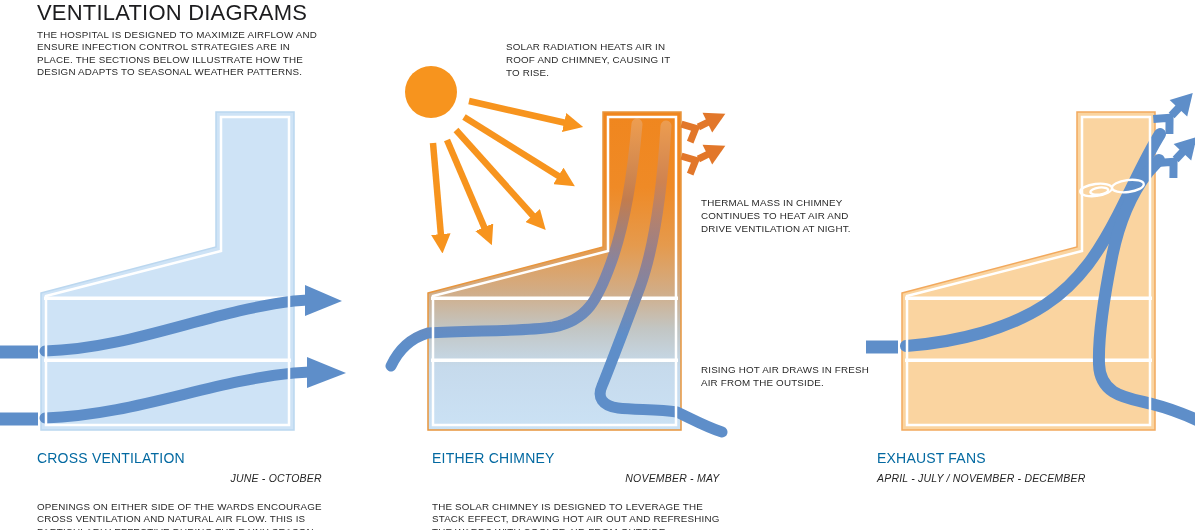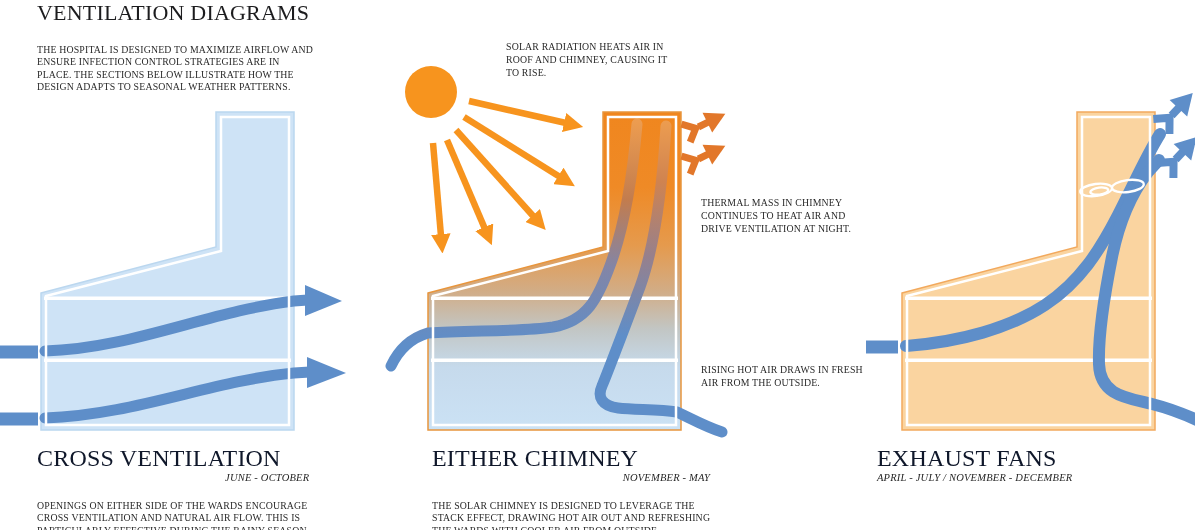--- a/index.html
+++ b/index.html
@@ -1,22 +1,22 @@
 <!DOCTYPE html>
 <html style="--airflow-blue: #5E8EC9; --building-blue: #CEE3F6; --building-orange: #FAD4A0; --sun-orange: #F7941E; --hot-arrow-orange: #E2772A; --chimney-orange-top: #F0861E; --chimney-blue-bottom: #CBE2F5; --text-dark: #2A2A2A;"><head>
 <meta charset="utf-8">
 <style>
   html,body{margin:0;padding:0;background:#ffffff;}
   .canvas{position:relative;width:1195px;height:530px;background:#fff;overflow:hidden;
-          font-family:Liberation Serif, serif;color:var(--text-dark,#2a2a2a);}
+          font-family:Liberation Sans, sans-serif;color:var(--text-dark,#2a2a2a);}
   svg.diagram{position:absolute;left:0;top:0;}
   .txt{position:absolute;}
   .pre{white-space:pre-line;}
   .page-title{font-size:22px;letter-spacing:.2px;color:#1c1c1e;line-height:26px;}
-  .sec-title{font-size:24px;letter-spacing:.2px;color:#0f172a;line-height:24px;}
+  .sec-title{font-size:14px;letter-spacing:.2px;color:#0369a1;line-height:24px;}
   .season{font-style:italic;font-size:10.5px;letter-spacing:.2px;margin-top:2px;color:#262626;text-align:right;}
   .body-text{font-size:9.8px;line-height:12.4px;letter-spacing:.18px;color:#2a2a2a;}
   .sec .body-text{margin-top:17px;}
   .ann{font-size:9.8px;line-height:13px;letter-spacing:.18px;color:#2a2a2a;}
   
   .bld-blue{fill:var(--building-blue);}
   .bld-orange{fill:var(--building-orange);}
   .sun{fill:var(--sun-orange);}
   .ray{stroke:var(--sun-orange);fill:none;stroke-width:6.5;}
   .ray-head-fill{fill:var(--sun-orange);}
@@ -125,21 +125,21 @@
       <g transform="translate(1112,188) rotate(-7)" stroke="#ffffff" stroke-width="2.3" fill="none">
         <ellipse cx="-16" cy="0" rx="16" ry="6"></ellipse>
         <ellipse cx="16" cy="0" rx="16" ry="6"></ellipse>
         <ellipse cx="-13" cy="1.5" rx="9" ry="3.5"></ellipse>
       </g>
     </g>
   </svg>
 
   <div class="txt" style="left:37px;top:0px;">
     <div class="page-title">VENTILATION DIAGRAMS</div>
-    <div class="body-text pre" style="margin-top:18px;">THE HOSPITAL IS DESIGNED TO MAXIMIZE AIRFLOW AND
+    <div class="body-text pre" style="margin-top:3px;">THE HOSPITAL IS DESIGNED TO MAXIMIZE AIRFLOW AND
 ENSURE INFECTION CONTROL STRATEGIES ARE IN
 PLACE. THE SECTIONS BELOW ILLUSTRATE HOW THE
 DESIGN ADAPTS TO SEASONAL WEATHER PATTERNS.</div>
   </div>
 
   <div class="txt ann pre" style="left:482px;top:40px;margin-left:24px;">SOLAR RADIATION HEATS AIR IN
 ROOF AND CHIMNEY, CAUSING IT
 TO RISE.</div>
   <div class="txt ann pre" style="left:701px;top:363px;">RISING HOT AIR DRAWS IN FRESH
 AIR FROM THE OUTSIDE.</div>

